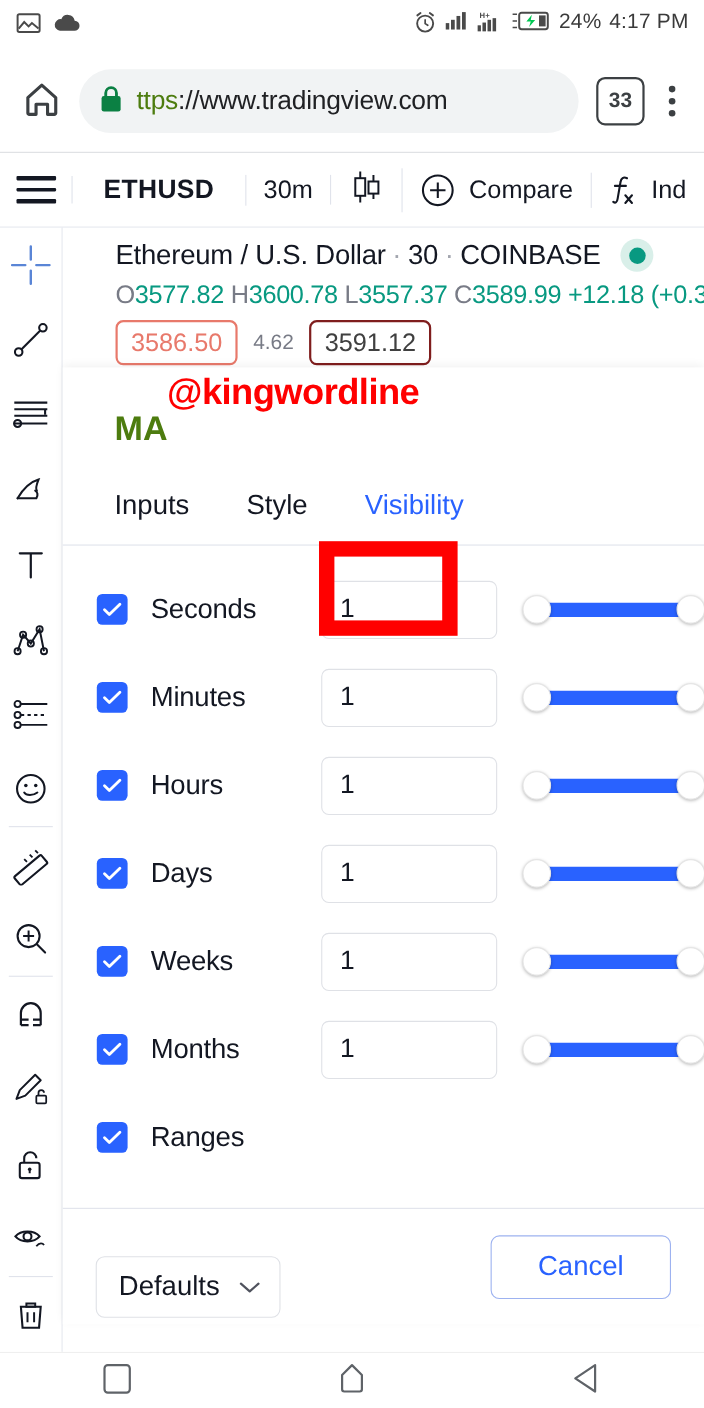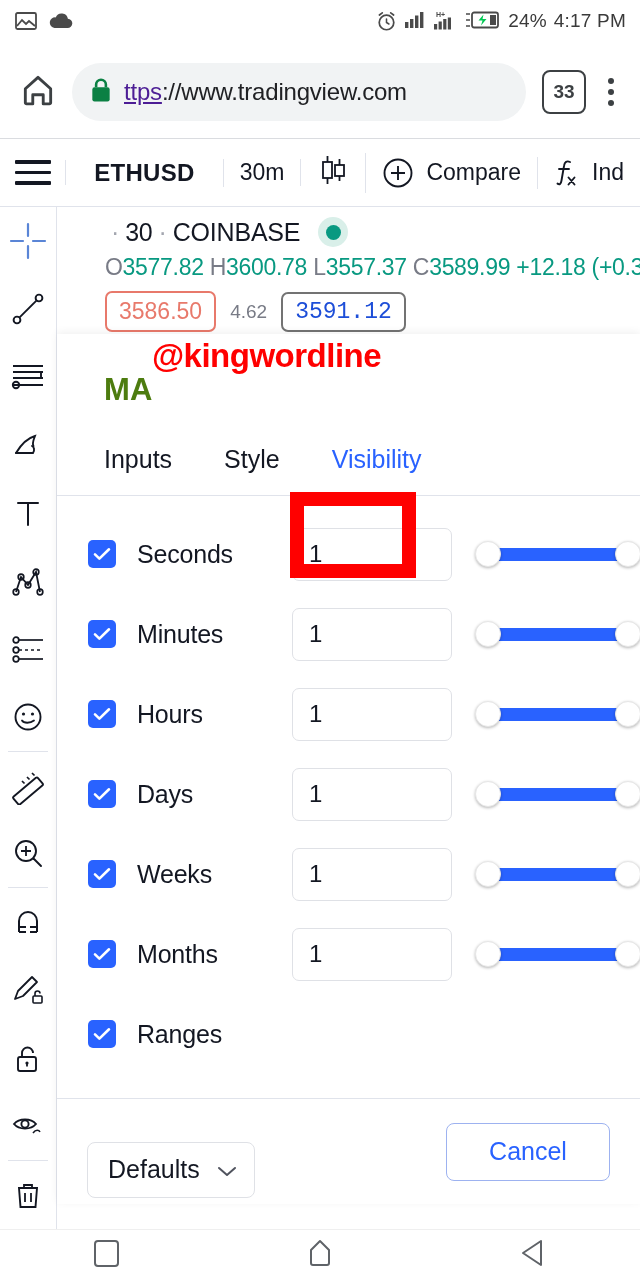--- a/index.html
+++ b/index.html
@@ -28,21 +28,21 @@
     display: flex; align-items: center; background: #fff; padding: 0 12px;
   }
   .home-btn { width: 52px; display: flex; justify-content: center; align-items: center; }
   .omnibox {
     flex: 1; height: 58px; background: #f1f3f4; border-radius: 29px;
     display: flex; align-items: center; padding: 0 18px; margin: 0 8px;
     overflow: hidden;
   }
   .lock { margin-right: 12px; flex: 0 0 auto; }
   .url { font-size: 24px; color: #202124; white-space: nowrap; letter-spacing: -0.2px; }
-  .url .scheme { color: #4c1d95; text-decoration: underline; }
+  .url .scheme { color: #4d7c0f; }
   .tabcount {
     width: 44px; height: 44px; border: 2.6px solid #3c4043; border-radius: 8px;
     display: flex; align-items: center; justify-content: center;
     font-size: 19px; font-weight: bold; color: #3c4043; margin: 0 8px; flex: 0 0 auto;
   }
   .kebab { width: 34px; display: flex; flex-direction: column; align-items: center; gap: 5px; flex: 0 0 auto; }
   .kebab i { width: 6px; height: 6px; border-radius: 50%; background: #3c4043; display: block; }
 
   .chrome-sep { position: absolute; top: 138px; left: 0; width: 640px; height: 1px; background: #dadce0; }
 
@@ -78,21 +78,21 @@
   .legend-title { font-size: 25px; color: #131722; white-space: nowrap; letter-spacing: -0.2px; display: flex; align-items: center; }
   .legend-title .dot-wrap { width: 30px; height: 30px; border-radius: 50%; background: #d9efe9; display: inline-flex; align-items: center; justify-content: center; margin-left: 18px;}
   .legend-title .dot { width: 15px; height: 15px; border-radius: 50%; background: #089981; display: block; }
   .legend-title .sep { color: #a3a6af; margin: 0 6px; }
   .ohlc { font-size: 23px; margin-top: 7px; white-space: nowrap; letter-spacing: -0.3px; }
   .ohlc .lbl { color: #787b86; }
   .ohlc .val { color: #089981; }
   .quotes { margin-top: 10px; display: flex; align-items: center; gap: 14px; }
   .qbox { border-radius: 7px; padding: 5px 12px; font-size: 23px; }
   .qbox.bid { border: 2px solid #e8796b; color: #e8796b; }
-  .qbox.ask { border: 2px solid #737373; color: #1d4ed8; font-family: Liberation Mono, monospace; }
+  .qbox.ask { border: 2px solid #7f1d1d; color: #404040; }
   .qspread { font-size: 19px; color: #787b86; }
 
   
   .watermark {
     position: absolute; top: 337px; left: 0; width: 533px; text-align: center;
     font-size: 33px; font-weight: bold; color: #ff0000; z-index: 40;
     letter-spacing: -0.5px;
   }
 
   
@@ -388,20 +388,21 @@
           <path d="M11 13h18l-1.5 19H12.5z" fill="none" stroke="#131722" stroke-width="1.9"></path>
           <path d="M16 10h8v3h-8z" fill="none" stroke="#131722" stroke-width="1.8"></path>
           <path d="M17 18v9M23 18v9" stroke="#131722" stroke-width="1.8"></path>
         </svg>
     </div>
   </div>
 
   <div class="chart-area">
     <div class="legend">
       <div class="legend-title">
+        <span>Ethereum / U.S. Dollar</span>
         <span class="sep">·</span>
         <span>30</span>
         <span class="sep">·</span>
         <span>COINBASE</span>
         <span class="dot-wrap">
             <span class="dot"></span>
           </span>
       </div>
       <div class="ohlc">
         <span class="lbl">O</span><span class="val">3577.82</span>

